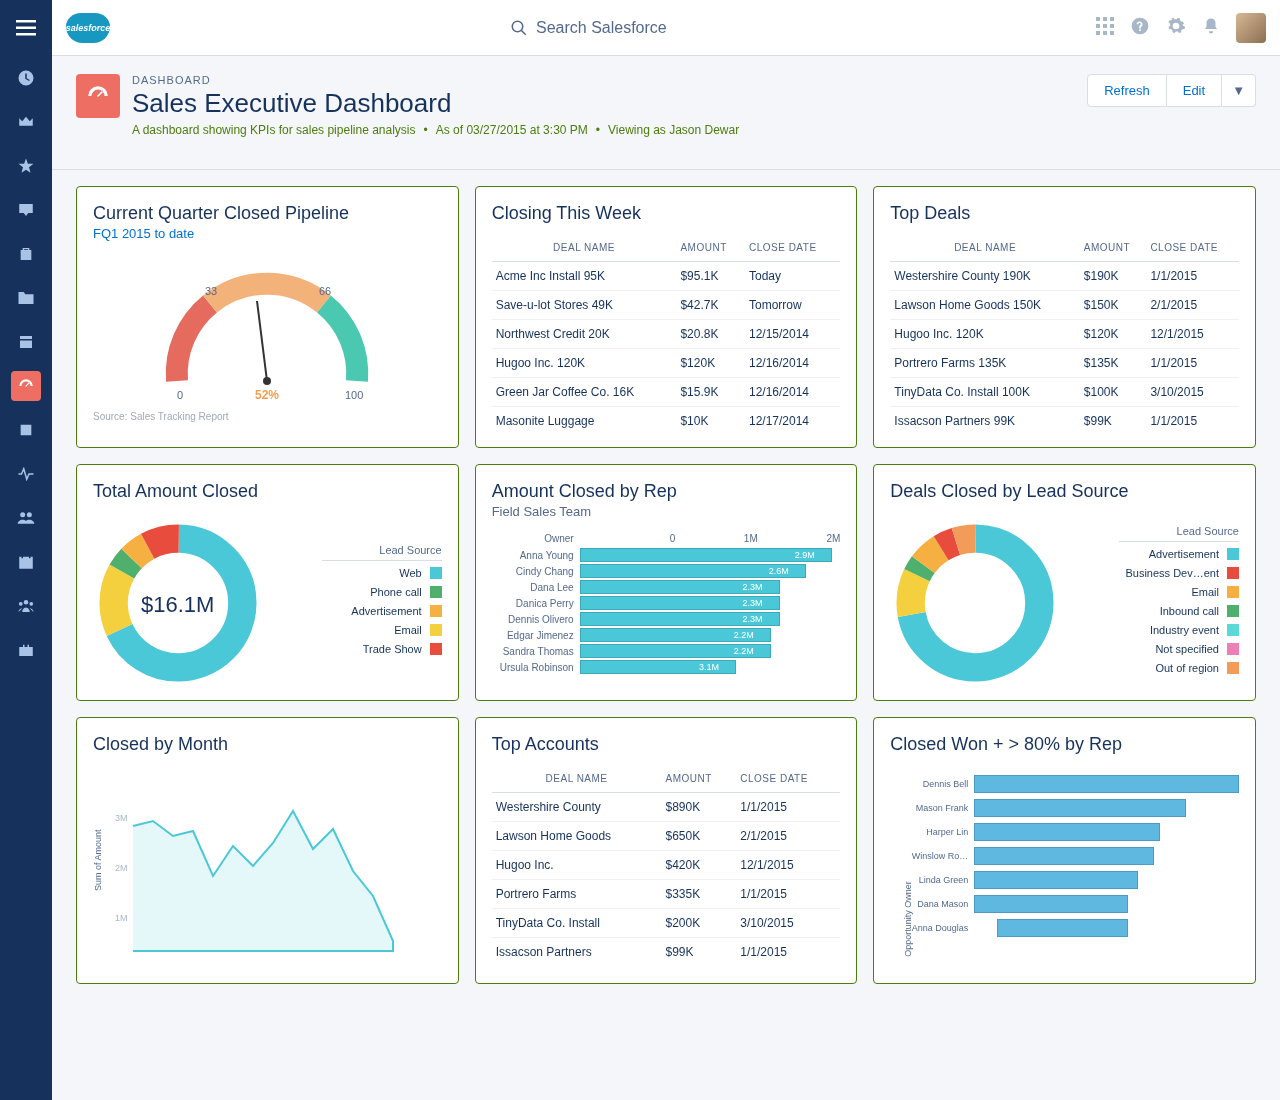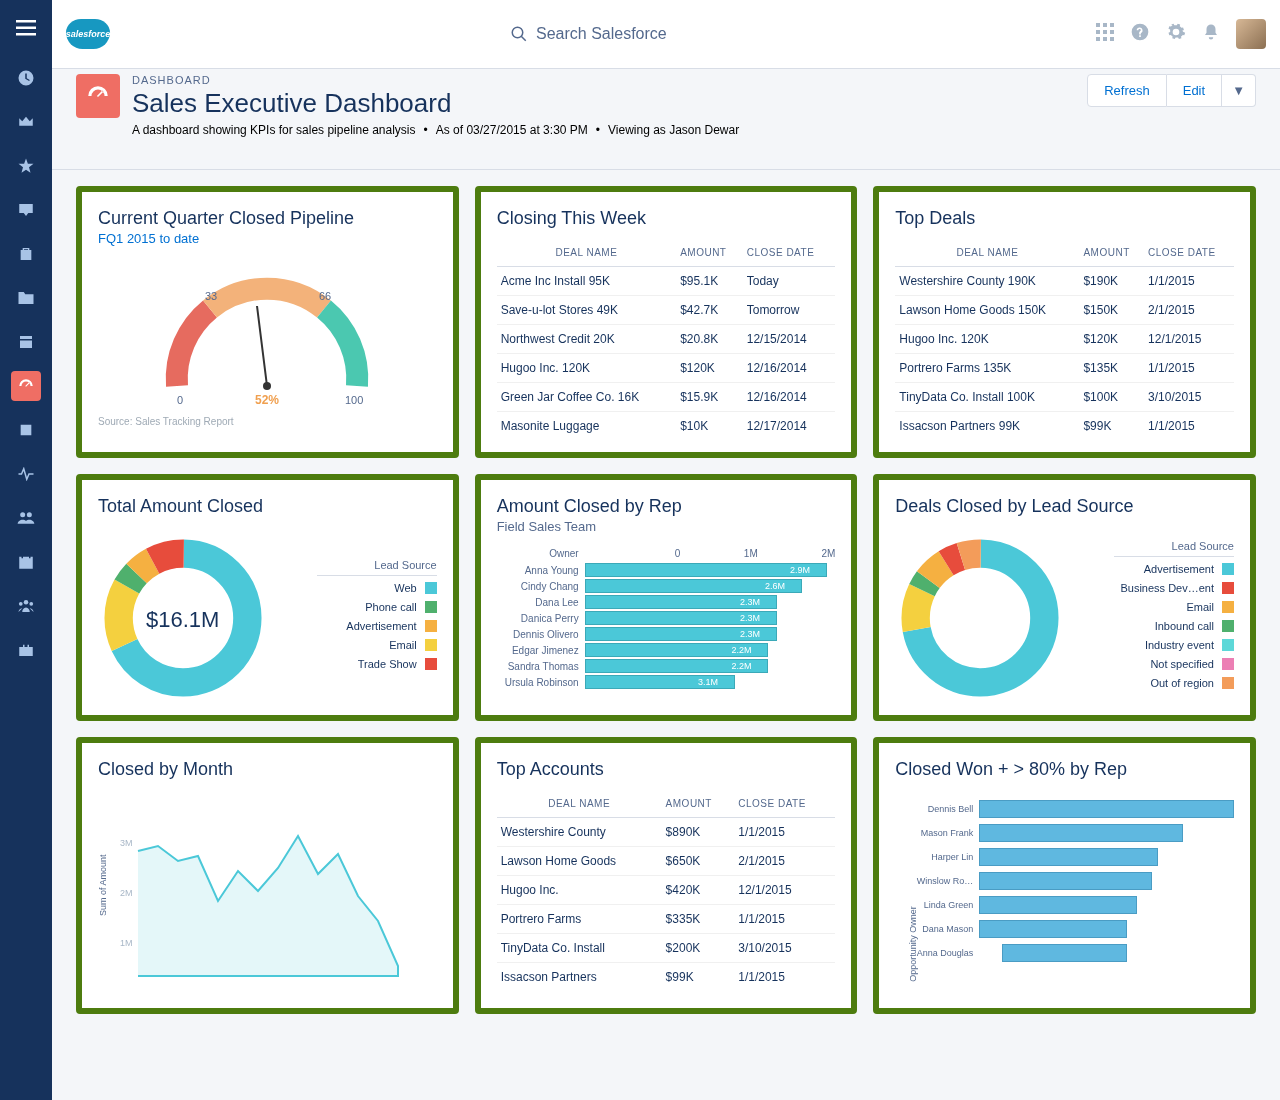--- a/index.html
+++ b/index.html
@@ -8,44 +8,44 @@
 
 .leftnav { position:fixed; left:0; top:0; width:52px; height:1100px; background:#16325c; display:flex; flex-direction:column; align-items:center; padding-top:0; }
 .leftnav .ham { width:52px; height:56px; display:flex; align-items:center; justify-content:center; cursor:pointer; }
 .leftnav .navicon { width:52px; height:44px; display:flex; align-items:center; justify-content:center; cursor:pointer; }
 .leftnav .navicon svg { fill:#a8c3e6; }
 .leftnav .navicon.active { }
 .leftnav .navicon.active .chip { width:30px; height:30px; background:#ef6e64; border-radius:4px; display:flex; align-items:center; justify-content:center; }
 .leftnav .navicon.active svg { fill:#fff; }
 
 
-.topbar { position:fixed; left:52px; top:0; right:0; height:69px; background:#fff; border-bottom:1px solid #d8dde6; display:flex; align-items:center; padding:0 14px; }
+.topbar { position:fixed; left:52px; top:0; right:0; height:56px; background:#fff; border-bottom:1px solid #d8dde6; display:flex; align-items:center; padding:0 14px; }
 .logo-cloud { width:44px; height:30px; background:#1798c1; border-radius:20px 20px 22px 22px / 18px 18px 22px 22px; position:relative; color:#fff; font-size:9px; font-style:italic; font-weight:bold; display:flex; align-items:center; justify-content:center; }
 .searchwrap { margin-left:400px; display:flex; align-items:center; color:#54698d; font-size:16px; cursor:text; }
 .searchwrap svg { margin-right:8px; }
 .topbar .right { margin-left:auto; display:flex; align-items:center; gap:16px; }
 .topbar .right .hicon { color:#a8b7c7; cursor:pointer; }
 .avatar { width:30px; height:30px; background:linear-gradient(135deg,#d7b896,#8b6f52); border-radius:4px; }
 
 
 .page { margin-left:52px; padding-top:56px; }
 .page-head { padding:18px 24px 32px; border-bottom:1px solid #d8dde6; display:flex; align-items:flex-start; background:#f4f6f9; }
 .dash-icon { width:44px; height:44px; background:#ef6e64; border-radius:4px; display:flex; align-items:center; justify-content:center; margin-right:12px; }
 .head-text .crumb { font-size:11px; letter-spacing:1px; color:#54698d; margin-bottom:2px; }
 .head-text h1 { font-size:26px; font-weight:300; color:#16325c; margin-bottom:4px; }
-.head-text .meta { font-size:12px; color:#000000; display:flex; gap:8px; }
+.head-text .meta { font-size:12px; color:#4d7c0f; display:flex; gap:8px; }
 .head-actions { margin-left:auto; display:flex; }
 .head-actions button { background:#fff; border:1px solid #d8dde6; color:#0070d2; padding:8px 16px; font-size:13px; cursor:pointer; }
 .head-actions button:first-child { border-radius:4px 0 0 4px; }
 .head-actions button:nth-child(2) { border-left:none; }
 .head-actions button.caret { border-left:none; border-radius:0 4px 4px 0; padding:8px 10px; color:#54698d; }
 
 
 .grid { display:grid; grid-template-columns:repeat(3, 1fr); gap:16px; padding:16px 24px; }
-.card { background:#fff; border:6px solid #4d7c0f; border-radius:4px; padding:16px 16px 12px; }
+.card { background:#fff; border:1px solid #4d7c0f; border-radius:4px; padding:16px 16px 12px; }
 .card h2 { font-size:18px; font-weight:300; color:#16325c; margin-bottom:2px; }
 .card .sub { font-size:13px; color:#0070d2; }
 .card .sub2 { font-size:13px; color:#54698d; }
 .card .footer { font-size:10px; color:#9faab5; margin-top:10px; }
 
 
 table.datatable { width:100%; border-collapse:collapse; margin-top:10px; font-size:12px; }
 table.datatable th { color:#54698d; font-weight:400; letter-spacing:0.5px; font-size:10px; padding:8px 4px; border-bottom:1px solid #d8dde6; }
 table.datatable th:first-child { text-align:center; }
 table.datatable th:nth-child(2) { text-align:left; }

